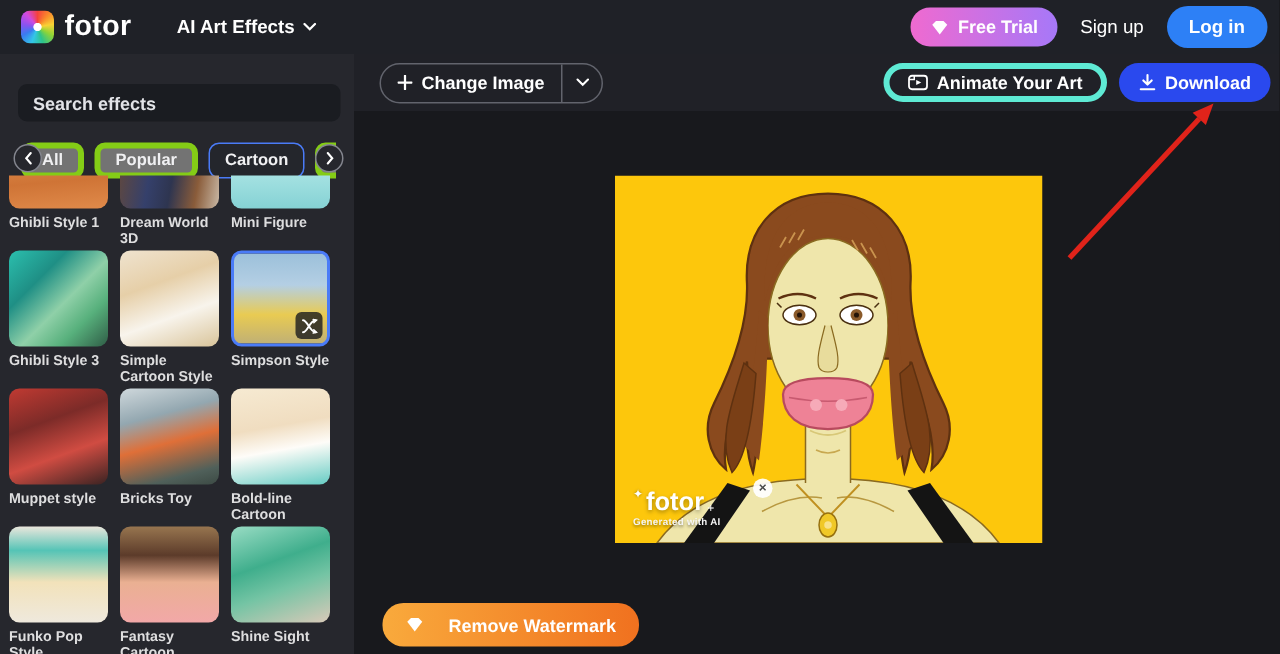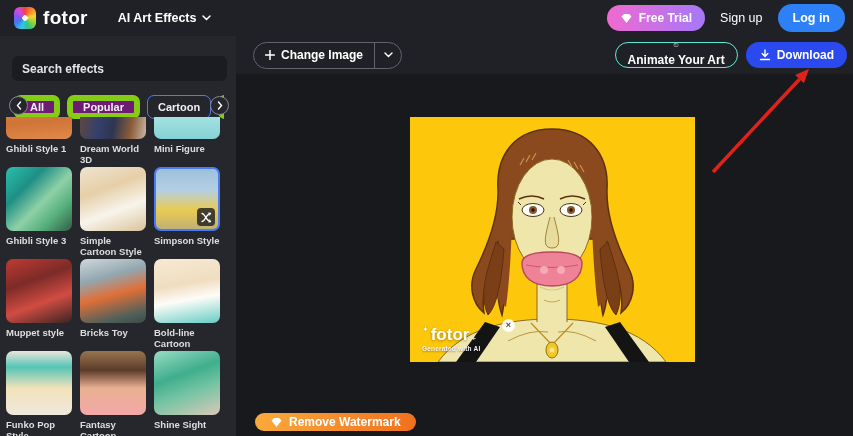--- a/index.html
+++ b/index.html
@@ -27,21 +27,21 @@
 
   
   .sidebar { position: absolute; top: 36px; left: 0; width: 236px; bottom: 0; background: #26272d; z-index: 10; }
   .search { position: absolute; left: 12px; top: 20px; width: 215px; height: 25px; background: #1a1c21;
     border: none; border-radius: 6px; color: #e8e9ec; font-size: 12px; font-weight: 700;
     padding: 0 10px; outline: none; font-family: "Liberation Sans", sans-serif; }
   .search::placeholder { color: #e2e3e7; opacity: 1; }
   .tabs { position: absolute; left: 0; top: 57px; width: 224px; height: 27px; overflow: hidden;
     display: flex; gap: 7px; padding-left: 14px; align-items: center; }
   .chip { flex: 0 0 auto; height: 24px; padding: 0 10px; display: flex; align-items: center;
-    background: #701a75; border: 6px solid #84cc16; border-radius: 7px;
+    background: #737373; border: 4px solid #84cc16; border-radius: 7px;
     font-size: 11px; font-weight: 700; color: #f0f0f2; cursor: pointer; white-space: nowrap; }
   .chip.active { background: #24262c; border: 1.5px solid #4a7bf7; }
   .tab-arrow { position: absolute; width: 19px; height: 19px; border-radius: 50%;
     background: #26272d; border: 1px solid #84868f; display: flex; align-items: center;
     justify-content: center; cursor: pointer; z-index: 12; top: 60px; }
   .tab-arrow.left { left: 9px; }
   .tab-arrow.right { left: 210px; }
 
   .grid-clip { position: absolute; left: 0; right: 0; top: 81px; bottom: 0; overflow: hidden; }
   .effects-grid { margin-top: -42px; padding-left: 6px; display: grid;
@@ -58,42 +58,42 @@
   .main { position: absolute; top: 36px; left: 236px; right: 0; bottom: 0; background: #18191d; }
   .toolbar { position: absolute; top: 0; left: 0; right: 0; height: 38px; background: #202127;
     display: flex; align-items: center; }
   .change-image { display: inline-flex; margin-left: 17px; height: 27px; border: 1px solid #62646d;
     border-radius: 15px; align-items: stretch; cursor: pointer; }
   .ci-main { display: flex; align-items: center; gap: 6px; padding: 0 11px; font-size: 12px; font-weight: 700; }
   .ci-div { width: 1px; background: #62646d; }
   .ci-caret { width: 26px; display: flex; align-items: center; justify-content: center; }
   .toolbar-right { margin-left: auto; display: flex; align-items: center; gap: 8px; margin-right: 6px; }
   .animate-btn { display: flex; align-items: center; gap: 6px; height: 26px; padding: 0 12px;
-    border: 1px solid #5eead4; border-radius: 14px; font-size: 12px; font-weight: 700; cursor: pointer; flex-direction: column; }
+    border: 4px solid #5eead4; border-radius: 14px; font-size: 12px; font-weight: 700; cursor: pointer; }
   .download-btn { display: flex; align-items: center; gap: 6px; height: 26px; padding: 0 13px;
     background: #2a49ee; border-radius: 14px; font-size: 12px; font-weight: 700; cursor: pointer; }
 
   .artwork { position: absolute; left: 174px; top: 81px; width: 285px; height: 245px; }
   .artwork svg.scene { display: block; width: 285px; height: 245px; }
   .watermark { position: absolute; left: 12px; bottom: 10px; }
   .wm-row { display: flex; align-items: flex-start; gap: 2px; }
   .wm-sparkle { font-size: 8px; color: #fff; margin-top: -2px; text-shadow: 0 0 2px rgba(0,0,0,.4); }
   .wm-brand { font-size: 17px; font-weight: 700; color: #fff; line-height: 16px;
     text-shadow: 0 1px 3px rgba(0,0,0,.35); }
   .wm-plus { font-size: 8px; color: #fff; align-self: flex-end; }
   .wm-sub { font-size: 6.5px; font-weight: 700; color: #f5f5f5; margin-top: 2px; letter-spacing: .2px;
     text-shadow: 0 1px 2px rgba(0,0,0,.4); }
   .wm-close { position: absolute; left: 80px; top: -8px; width: 13px; height: 13px; border-radius: 50%;
     background: rgba(255,255,255,.92); color: #4a4a4a; font-size: 9px; line-height: 13px;
     text-align: center; cursor: pointer; font-weight: 700; }
 
   .annotation { position: absolute; inset: 0; width: 100%; height: 100%; pointer-events: none; z-index: 40; }
 
   .footer-left { position: absolute; left: 19px; bottom: 5px; }
-  .remove-wm { display: flex; align-items: center; gap: 6px; height: 18px; padding: 0 15px;
+  .remove-wm { display: flex; align-items: center; gap: 16px; height: 29px; padding: 0 15px;
     border-radius: 14px; background: linear-gradient(90deg, #f9aa3c, #f0711f);
     font-size: 12px; font-weight: 700; cursor: pointer; }
   .footer-right { position: absolute; right: 3px; bottom: 5px; display: flex; align-items: center; gap: 8px; }
   .pill-btn { display: flex; align-items: center; gap: 6px; height: 26px; padding: 0 12px;
     border-radius: 13px; background: #2b2c32; font-size: 12px; font-weight: 700; cursor: pointer; }
   .more-btn { width: 25px; height: 25px; border-radius: 50%; background: #26282d; display: flex;
     align-items: center; justify-content: center; font-size: 9px; letter-spacing: 1px; cursor: pointer; }
 
   svg.icn { display: block; }
 </style>

